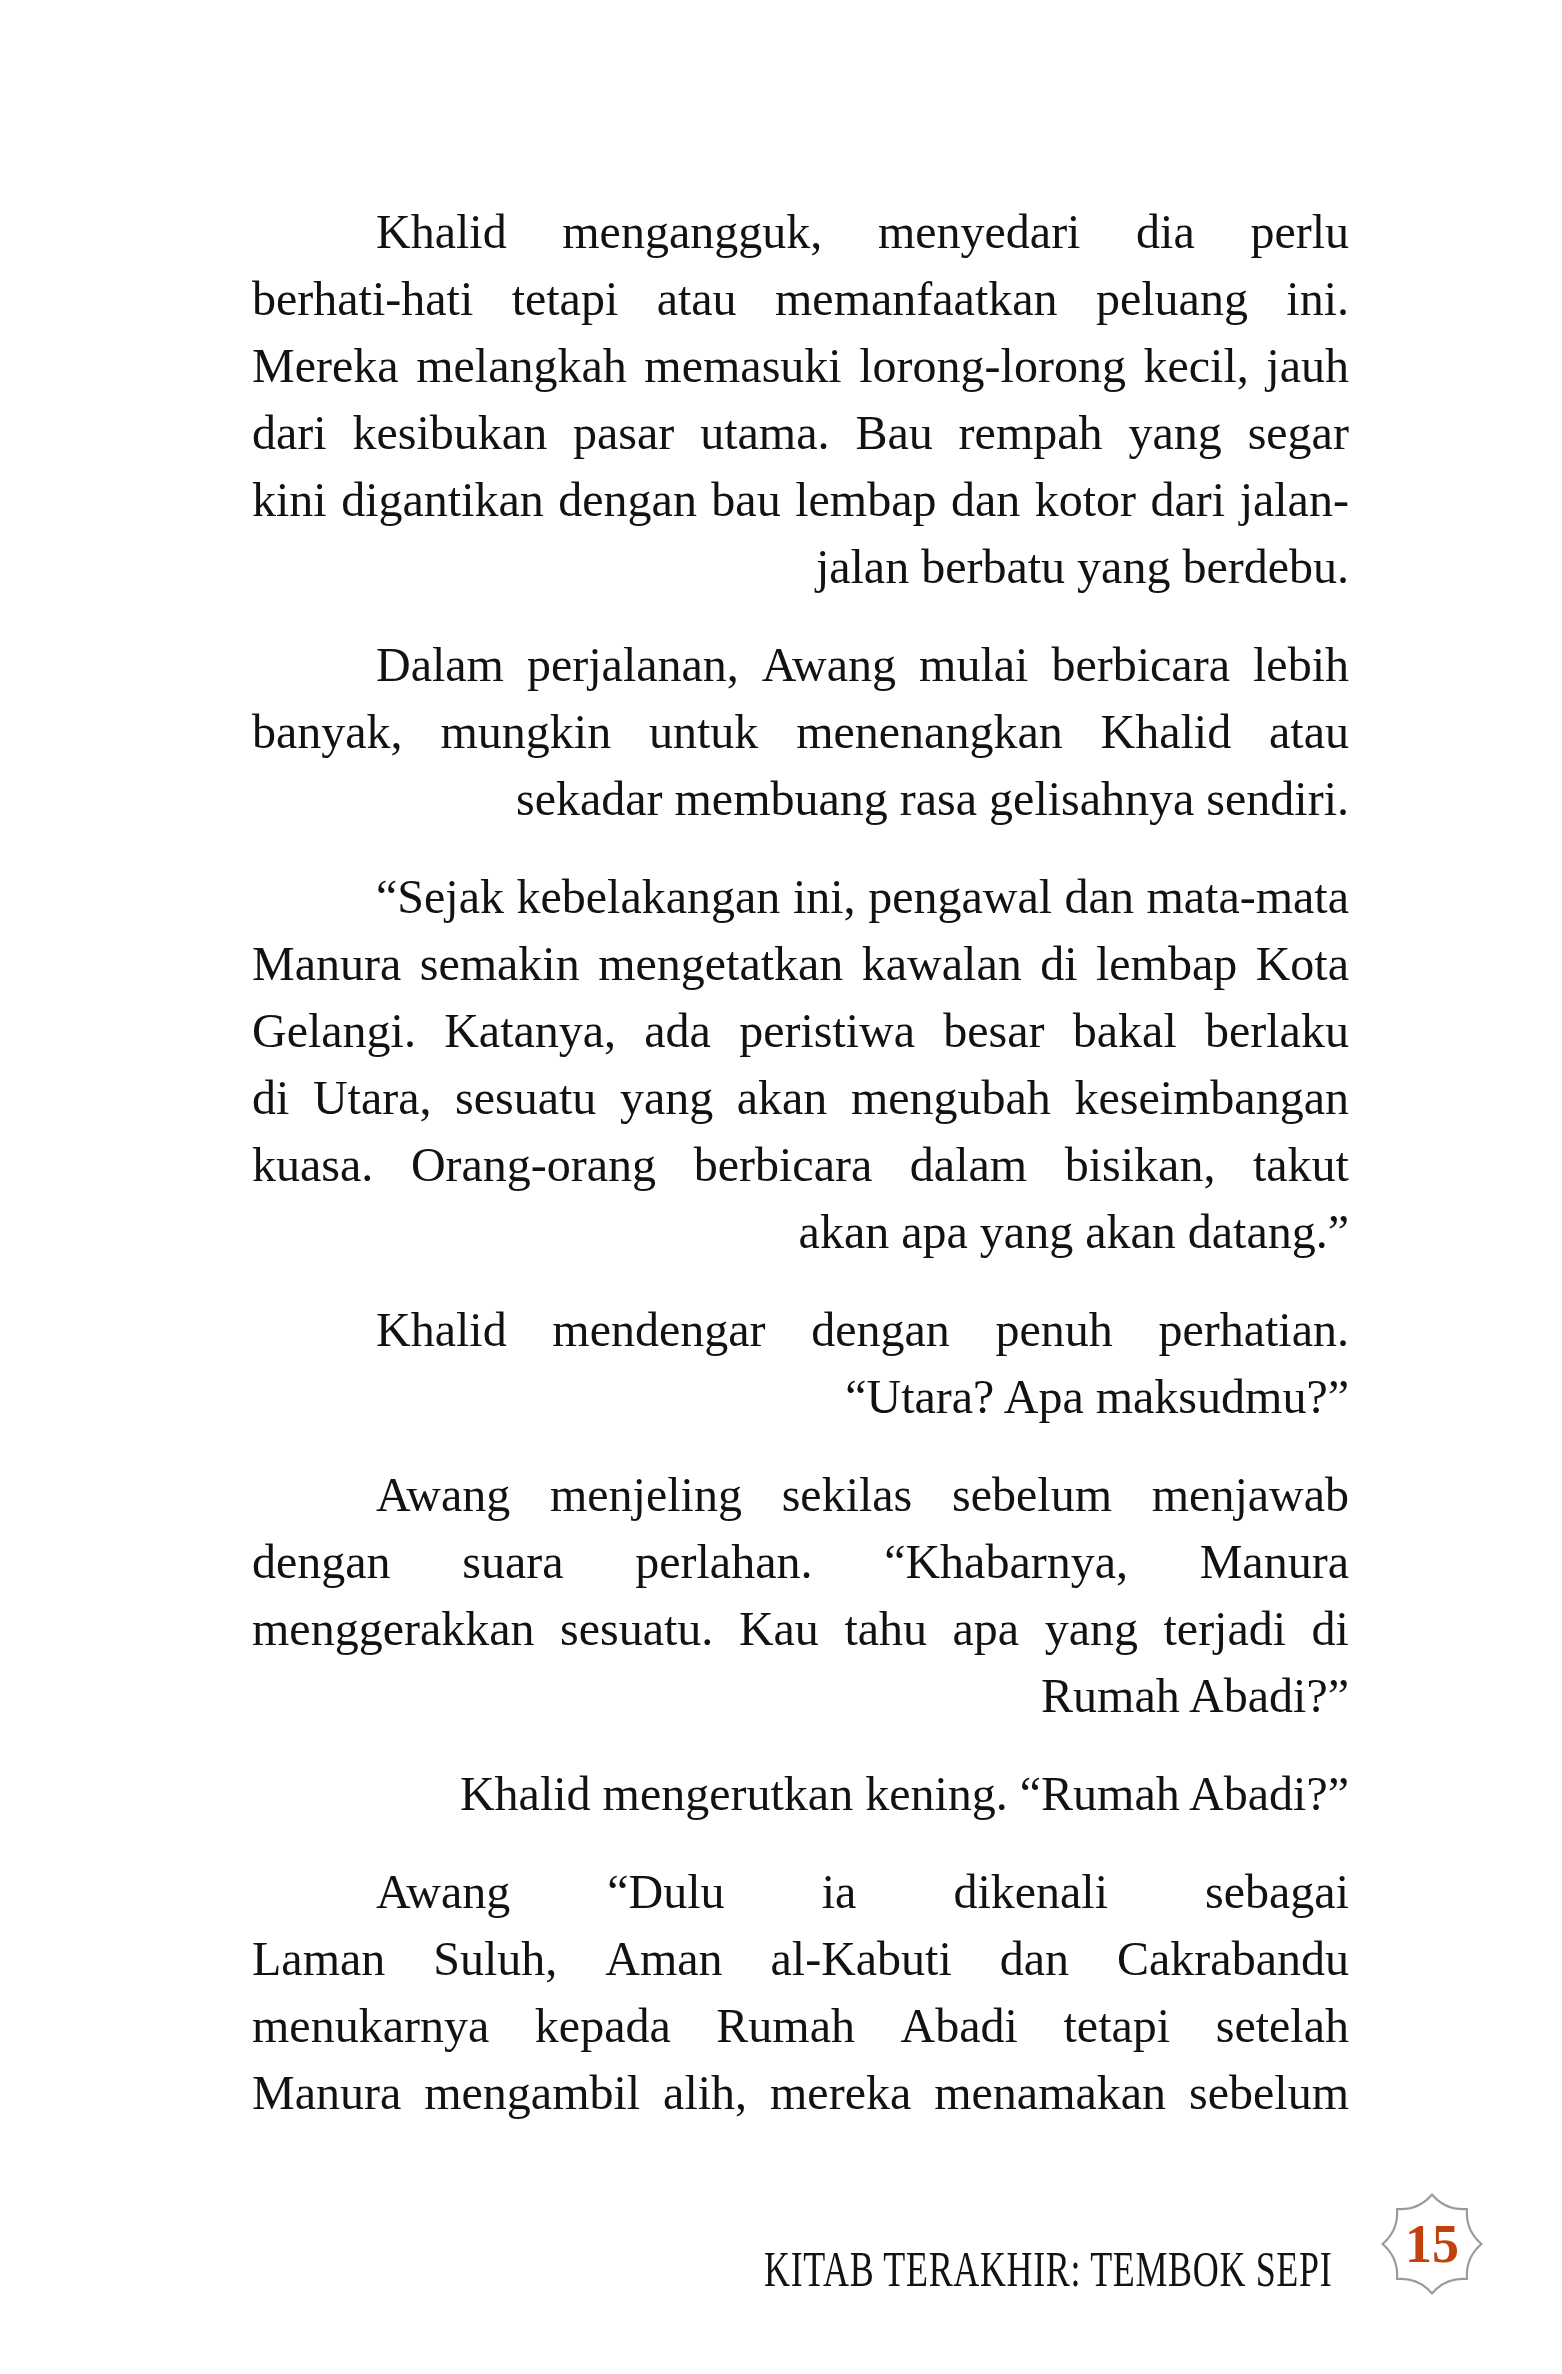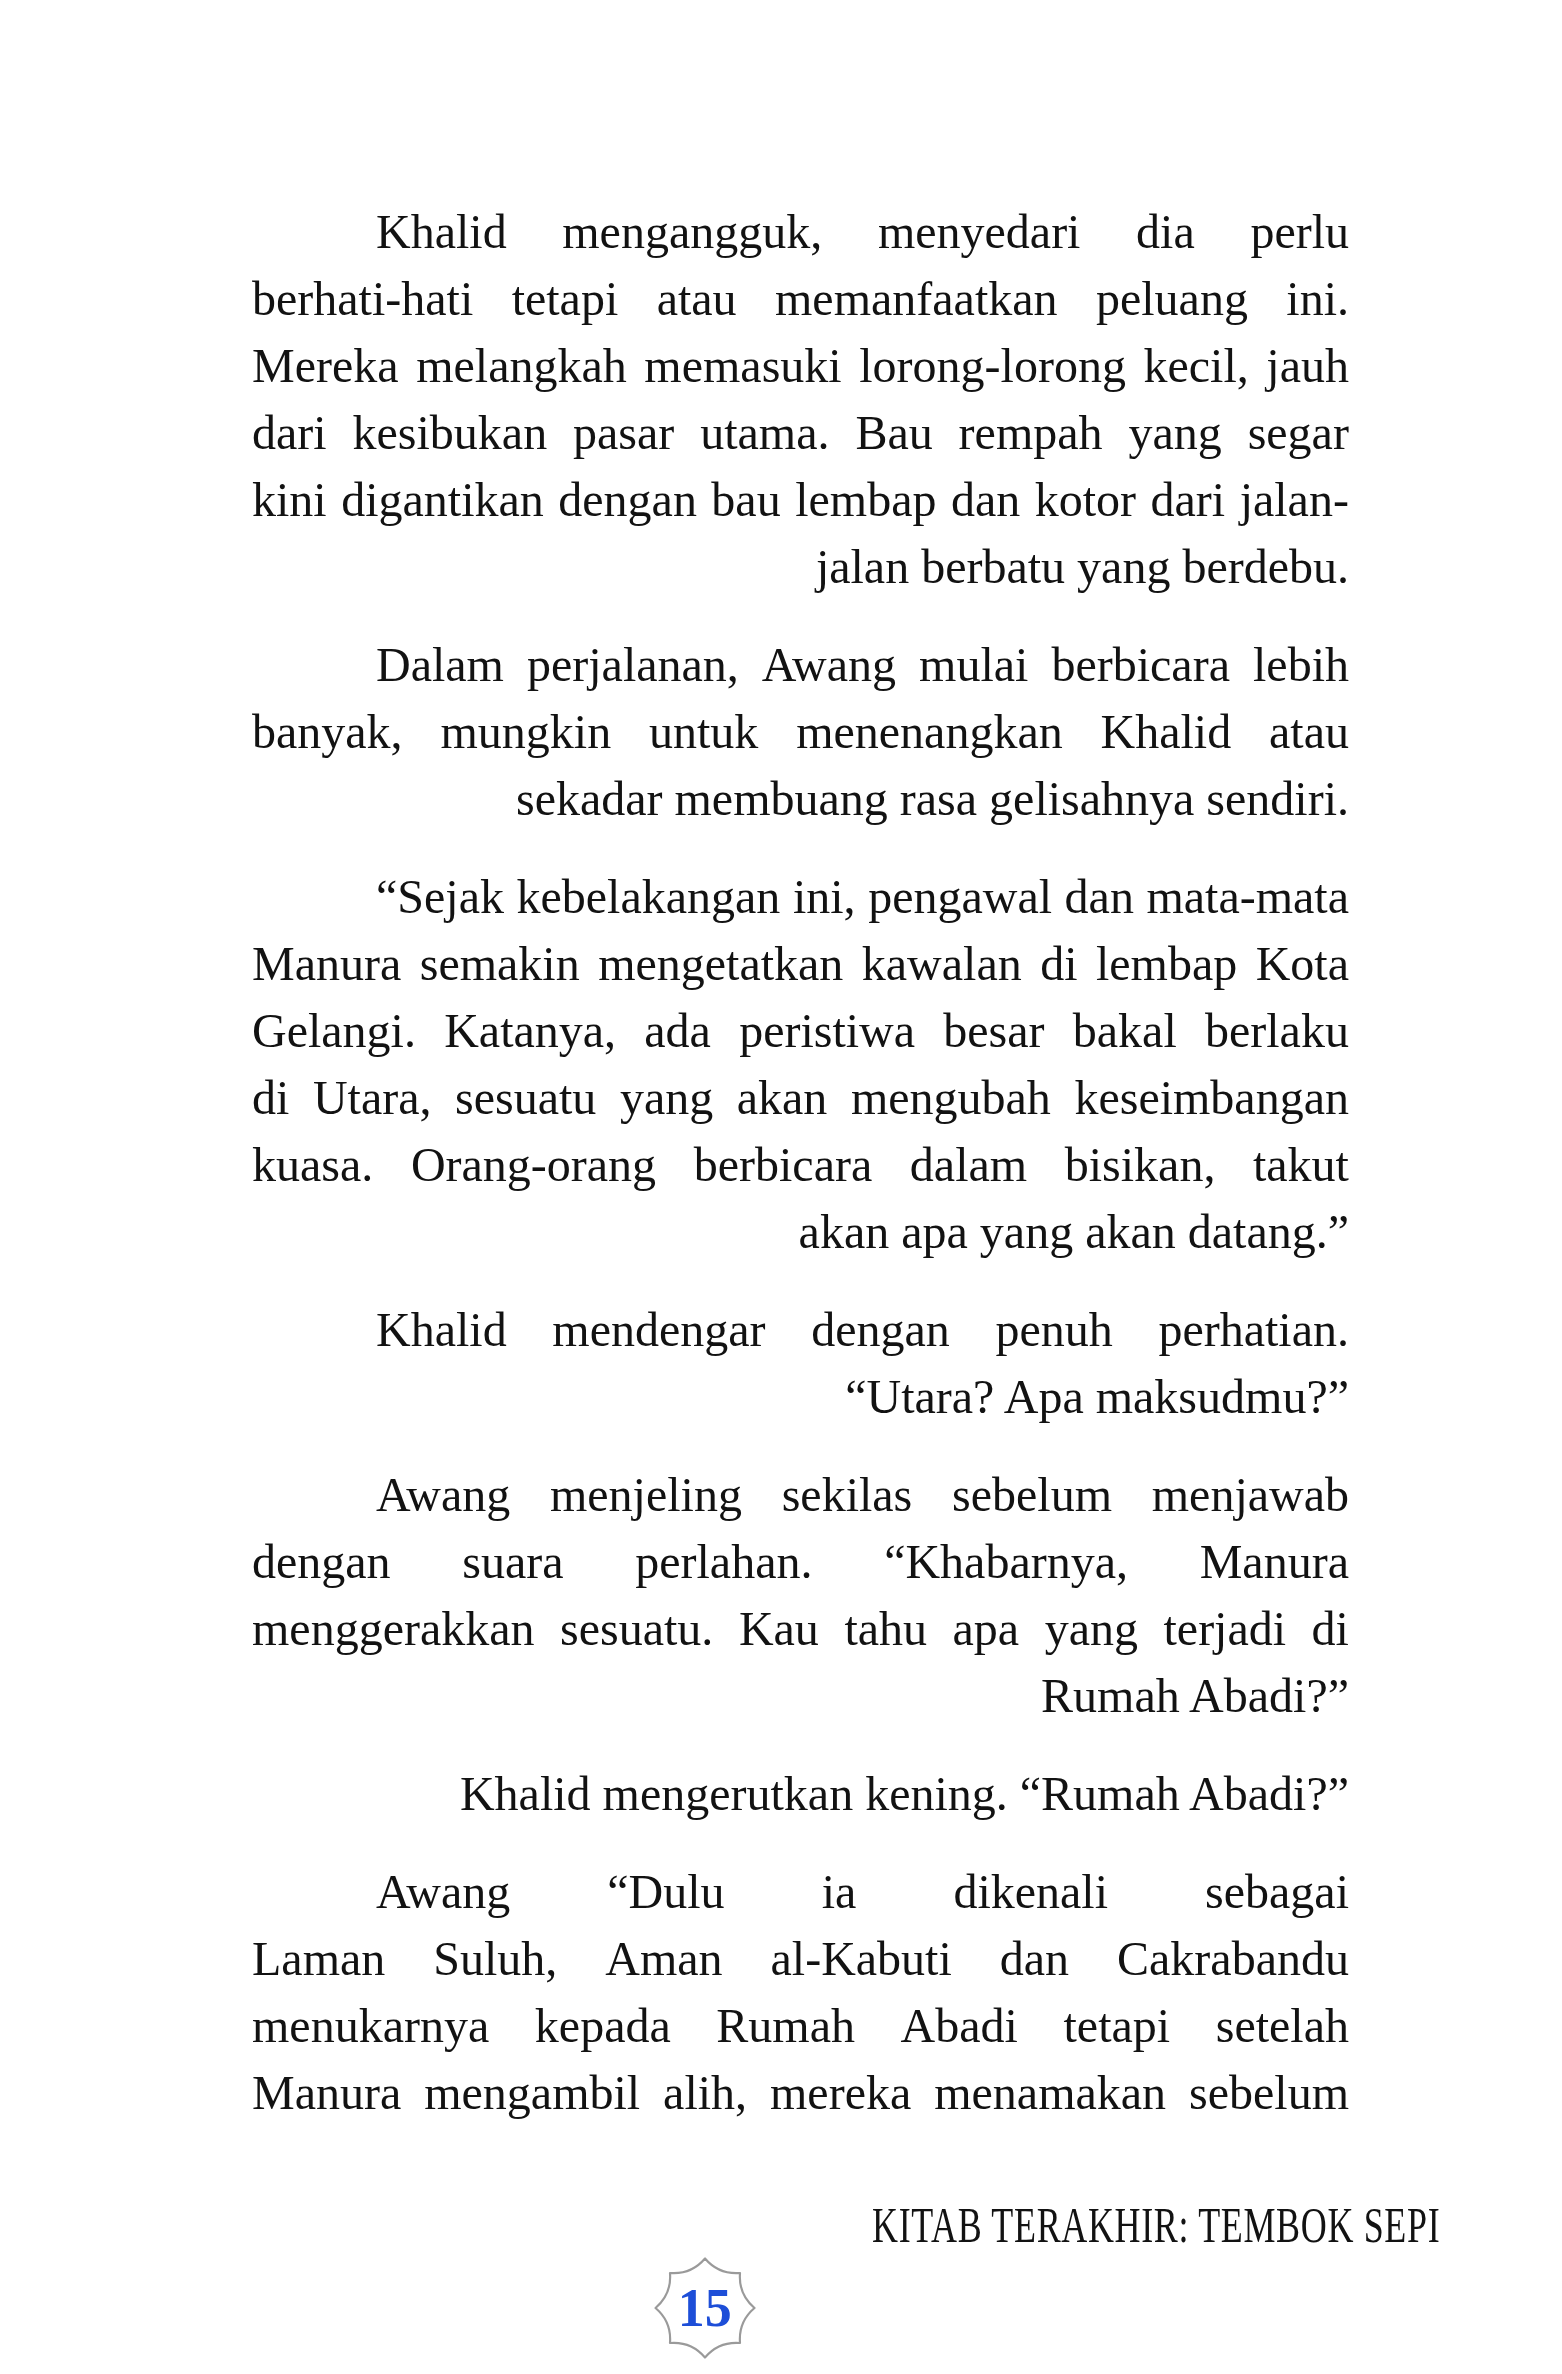--- a/index.html
+++ b/index.html
@@ -34,22 +34,21 @@
     display:flex;
     flex-wrap:nowrap;
     justify-content:space-between;
   }
   .footer{
     position:absolute;
     top:2196px;
     right:76px;
     height:102px;
     display:flex;
-    align-items:flex-start;
-    flex-direction:column;
+    align-items:flex-end;
   }
   .running-title{
     font-size:50px;
     letter-spacing:0.9px;
     white-space:nowrap;
     transform:scaleX(0.72);
     transform-origin:100% 50%;
     margin-right:46px;
     color:#121212;
   }
@@ -57,21 +56,21 @@
     position:relative;
     width:108px;height:108px;
     flex:none;
   }
   .ornament svg{position:absolute;left:0;top:0;width:108px;height:108px;}
   .page-num{
     position:absolute;left:0;top:0;right:0;bottom:0;
     display:flex;align-items:center;justify-content:center;
     font-size:54px;
     font-weight:700;
-    color:#1d4ed8;
+    color:#c2410c;
   }
 </style>
 </head>
 <body>
 
 <div class="page">
 
   <div class="text-block">
       <div class="para">
         <div class="line indent j">

